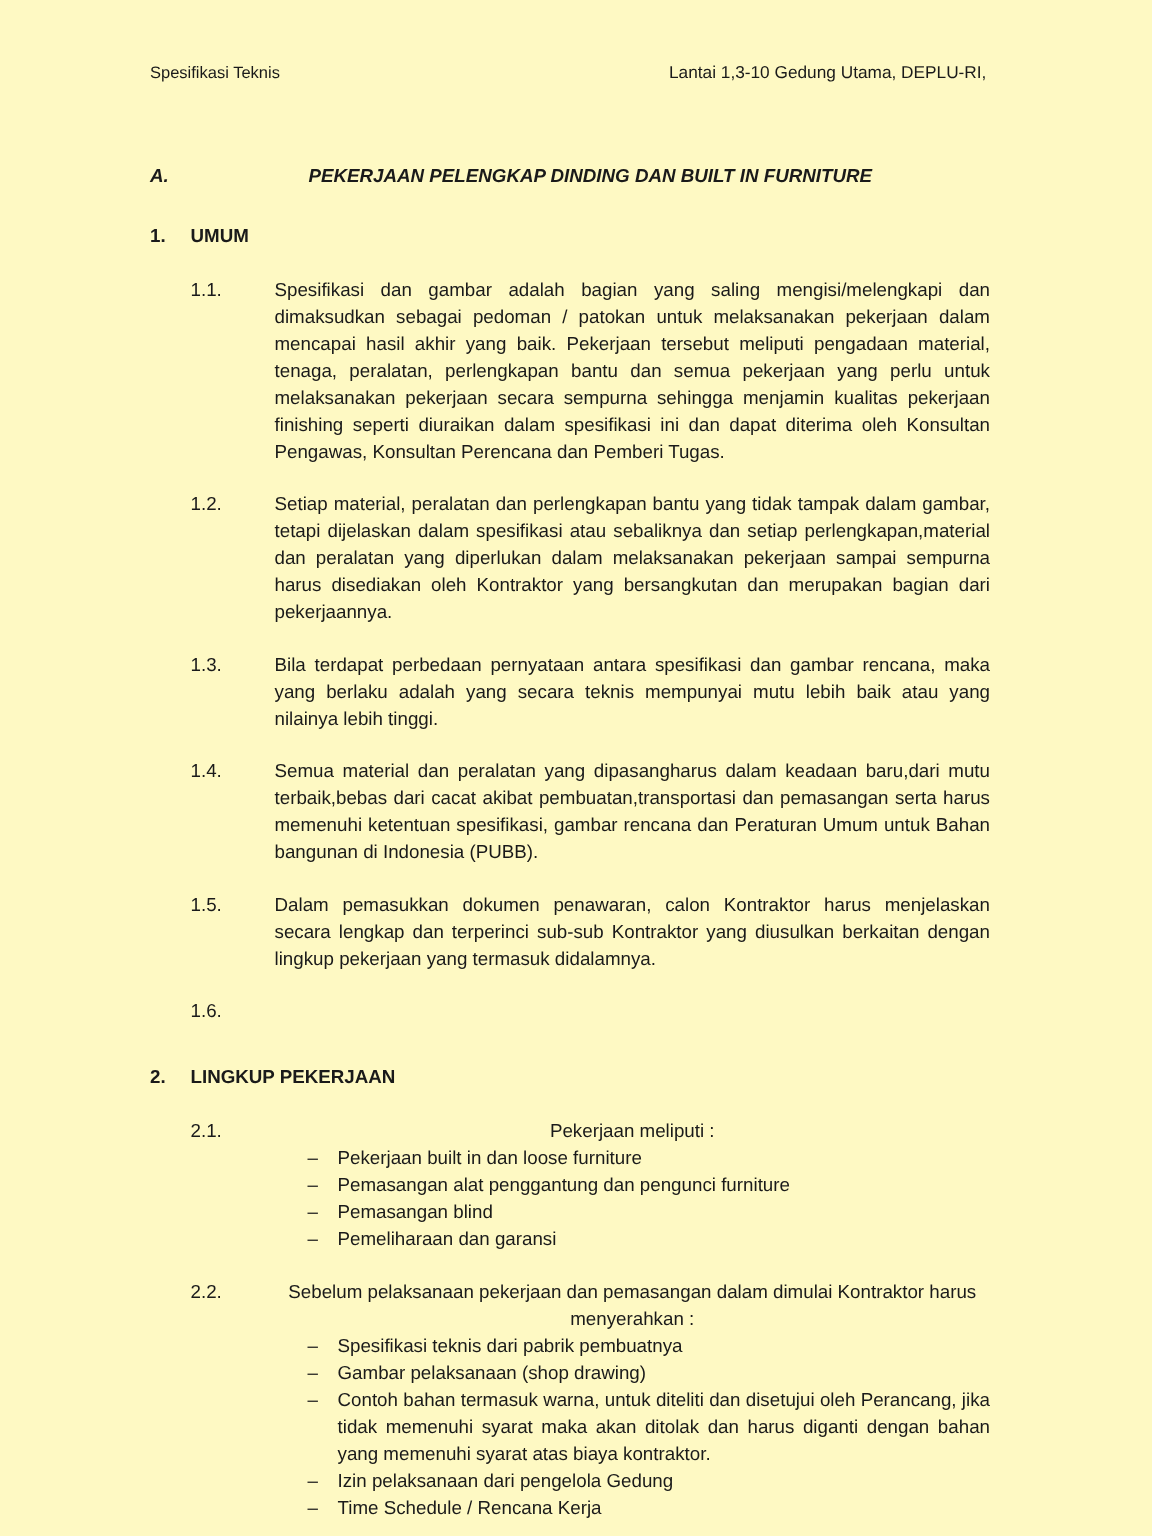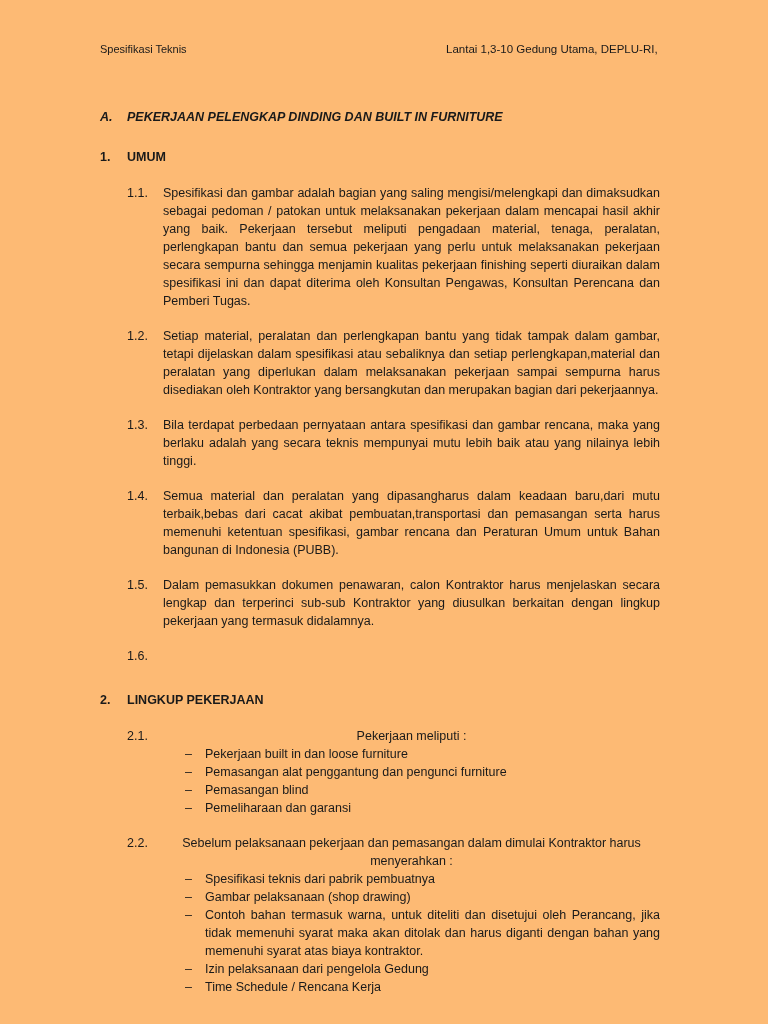--- a/index.html
+++ b/index.html
@@ -4,21 +4,21 @@
 <style>
   html, body {
     margin: 0;
     padding: 0;
     background: #ffffff;
   }
   .page {
     position: relative;
     width: 768px;
     height: 1024px;
-    background: #fdba74;
+    background: #fef9c3;
     font-family: "Liberation Sans", sans-serif;
     color: #1a1a1a;
     overflow: hidden;
     box-sizing: border-box;
   }
 
   
   .doc-header {
     position: absolute;
     top: 42px;
@@ -62,20 +62,21 @@
     line-height: 18px;
     margin: 0 0 22px 0;
     display: flex;
   }
   .title-a .lbl {
     width: 27px;
     flex: 0 0 27px;
   }
   .title-a .txt {
     flex: 1 1 auto;
+    text-align: center;
   }
 
   .sec-head {
     font-size: 12.5px;
     font-weight: bold;
     line-height: 18px;
     display: flex;
     margin: 0 0 18px 0;
   }
   .sec-head .lbl {
@@ -86,20 +87,21 @@
     flex: 1 1 auto;
   }
   .sec-head.gap-top { margin-top: 26px; }
 
   
   .sub {
     display: flex;
     font-size: 12.5px;
     line-height: 18px;
     margin: 0 0 17px 0;
+    gap: 20px;
   }
   .sub .num {
     flex: 0 0 36px;
     width: 36px;
     padding-left: 27px;
     box-sizing: content-box;
   }
   .sub .bodytxt {
     flex: 1 1 auto;
     text-align: justify;

